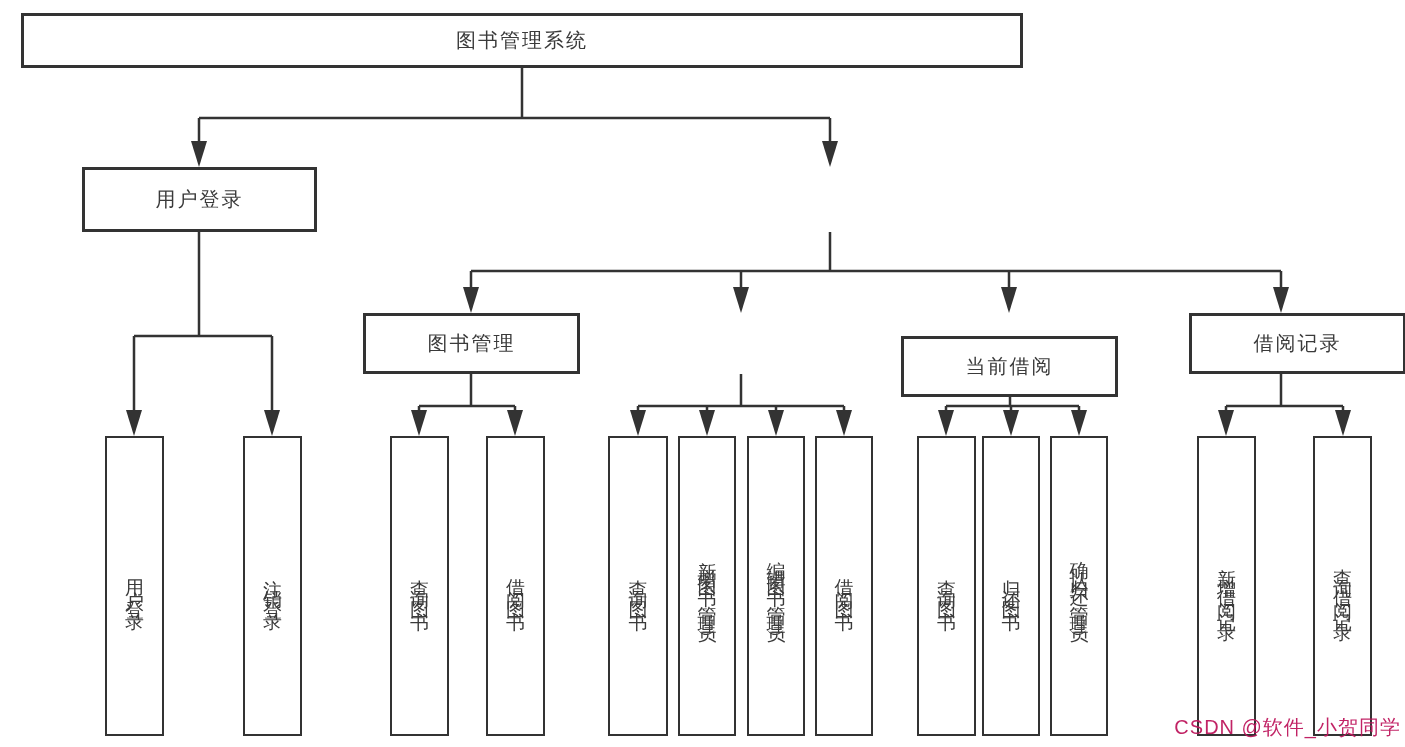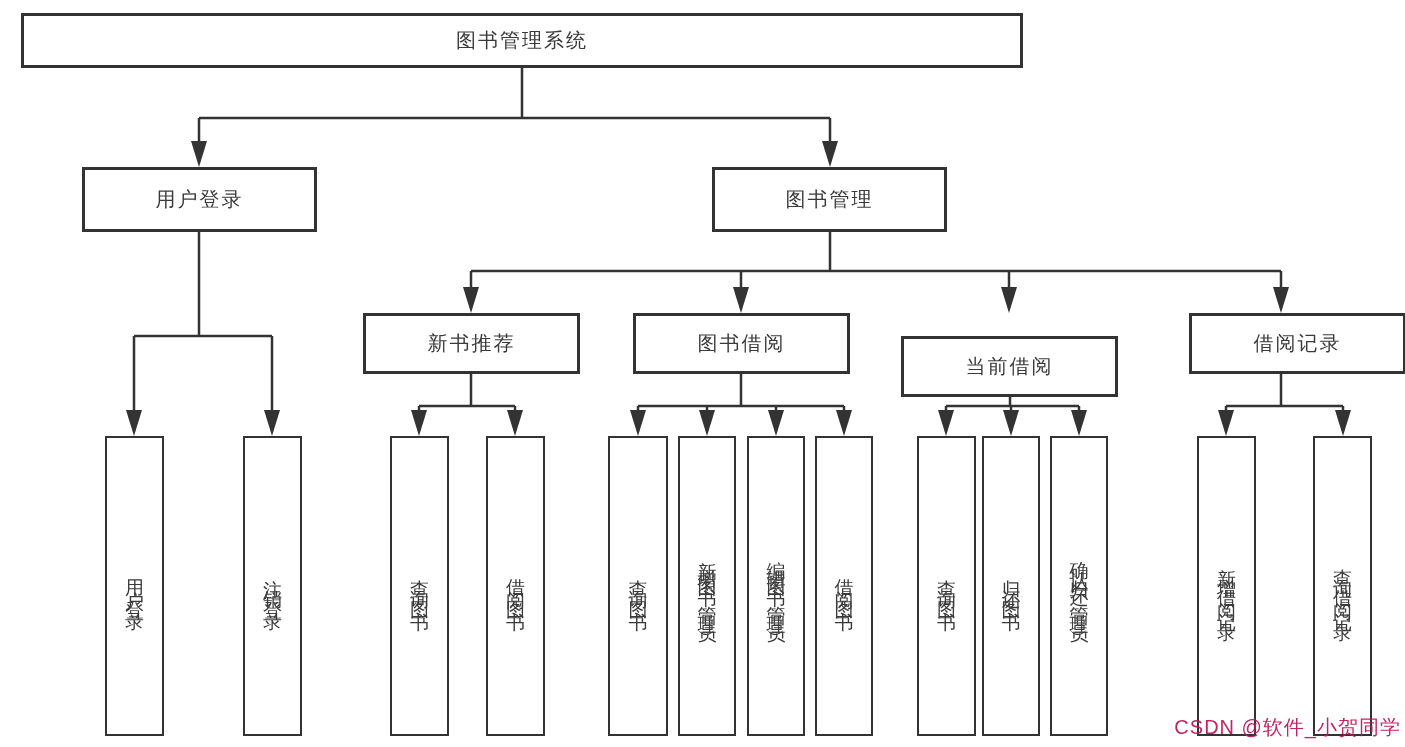--- a/index.html
+++ b/index.html
@@ -108,29 +108,23 @@
     </g>
   </svg>
 
   <div class="node" style="left:21px; top:13px; width:1002px; height:55px;text-align:right;">
     <span>图书管理系统</span>
   </div>
 
   <div class="node" style="left:82px; top:167px; width:235px; height:65px;">
     <span>用户登录</span>
   </div>
-  <div class="node" style="left:712px; top:167px; width:235px; height:65px;">
-    <span>图书管理</span>
-  </div>
 
   <div class="node" style="left:363px; top:313px; width:217px; height:61px;">
-    <span>新书推荐</span>
-  </div>
-  <div class="node" style="left:633px; top:313px; width:217px; height:61px;">
-    <span>图书借阅</span>
+    <span>图书管理</span>
   </div>
   <div class="node" style="left:901px; top:308px; width:217px; height:61px;margin-top:28px;">
     <span>当前借阅</span>
   </div>
   <div class="node" style="left:1173px; top:313px; width:217px; height:61px;margin-left:16px;">
     <span>借阅记录</span>
   </div>
 
   <div class="node leaf" style="left:105px; top:436px; width:59px; height:300px;">
     <span>用户登录</span>

